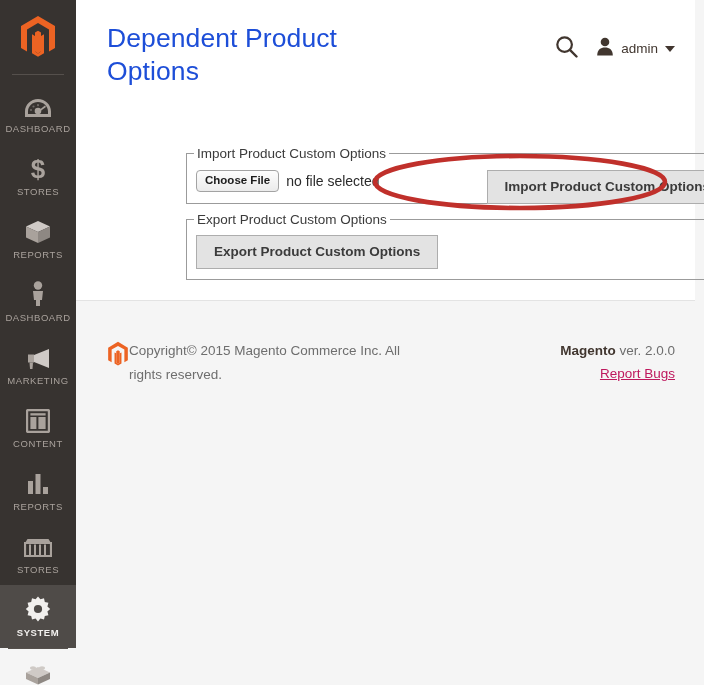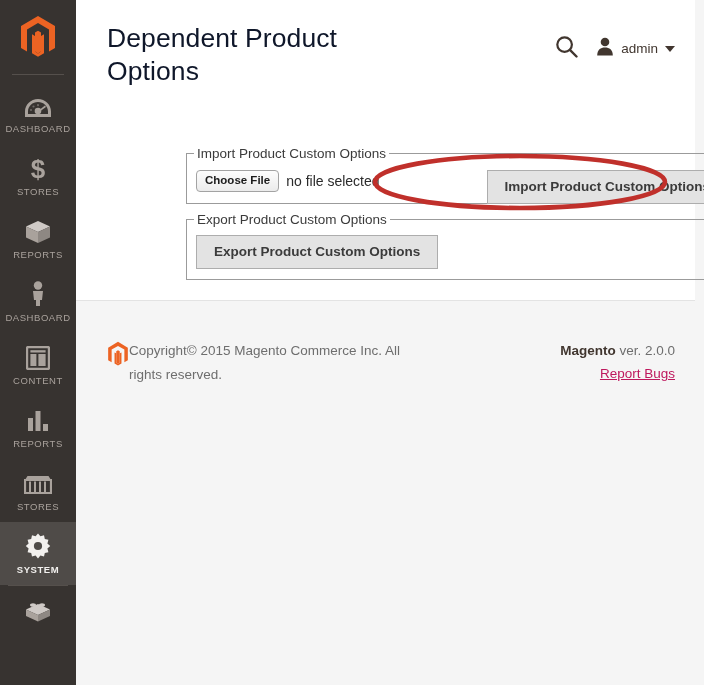--- a/index.html
+++ b/index.html
@@ -6,21 +6,21 @@
   html,body {
     width:704px; height:685px;
     background:#f5f5f5;
     font-family:"Liberation Sans", sans-serif;
     overflow:hidden;
   }
   #app { position:relative; width:704px; height:685px; }
 
   
   .sidebar {
-    position:absolute; left:0; top:0; width:76px; height:685px;
+    position:absolute; left:0; top:0; width:76px; height:595px;
     background:#373330;
   }
   .logo-wrap {
     height:74px; display:flex; align-items:center; justify-content:center;
   }
   .logo-hex { display:block; }
   .side-sep {
     width:52px; height:1px; background:#55504c; margin:0 auto 6px auto;
   }
   .nav-item {
@@ -43,21 +43,21 @@
 
   
   .content {
     position:absolute; left:76px; top:0; width:619px; height:301px;
     background:#ffffff; border-bottom:1px solid #e3e3e3;
   }
   .page-head {
     position:relative; padding:22px 0 0 31px;
   }
   .page-title {
-    font-size:26.5px; color:#0f172a; font-weight:400;
+    font-size:26.5px; color:#1d4ed8; font-weight:400;
     line-height:33px; width:300px; letter-spacing:.1px;
   }
   .head-right {
     position:absolute; right:20px; top:23px;
     display:flex; align-items:center; gap:18px;margin-top:12px;
   }
   .search-icon { cursor:pointer; display:block; }
   .admin-box {
     display:flex; align-items:center; gap:7px; cursor:pointer;
   }
@@ -180,20 +180,30 @@
     <div class="nav-item">
       <span class="nav-icon">
         <svg width="16" height="26" viewBox="0 0 16 26">
           <circle cx="8" cy="4.5" r="4.2" fill="#a9a29c"></circle>
           <path d="M3 10 L13 10 L12 19 L10 19 L10 25 L6 25 L6 19 L4 19 Z" fill="#a9a29c"></path>
         </svg>
       </span>
       <span class="nav-label">DASHBOARD</span>
     </div>
 
+    <div class="nav-item">
+      <span class="nav-icon">
+        <svg width="26" height="22" viewBox="0 0 26 22">
+          <path d="M24 1 L24 20 L9 14 L9 7 Z" fill="#cfcac6"></path>
+          <path d="M9 6.5 L3 6.5 L3 14.5 L9 14.5 Z" fill="#a9a29c"></path>
+          <path d="M4.5 14.5 L8 14.5 L7.5 21 L5 21 Z" fill="#a9a29c"></path>
+        </svg>
+      </span>
+      <span class="nav-label">MARKETING</span>
+    </div>
 
     <div class="nav-item">
       <span class="nav-icon">
         <svg width="24" height="24" viewBox="0 0 24 24">
           <rect x="1" y="1" width="22" height="22" rx="1.5" fill="none" stroke="#a9a29c" stroke-width="2.4"></rect>
           <rect x="4.4" y="8" width="6" height="12" fill="#a9a29c"></rect>
           <rect x="12.4" y="8" width="7.2" height="12" fill="#a9a29c"></rect>
           <rect x="4.4" y="4.2" width="15.2" height="2.3" fill="#a9a29c"></rect>
         </svg>
       </span>

